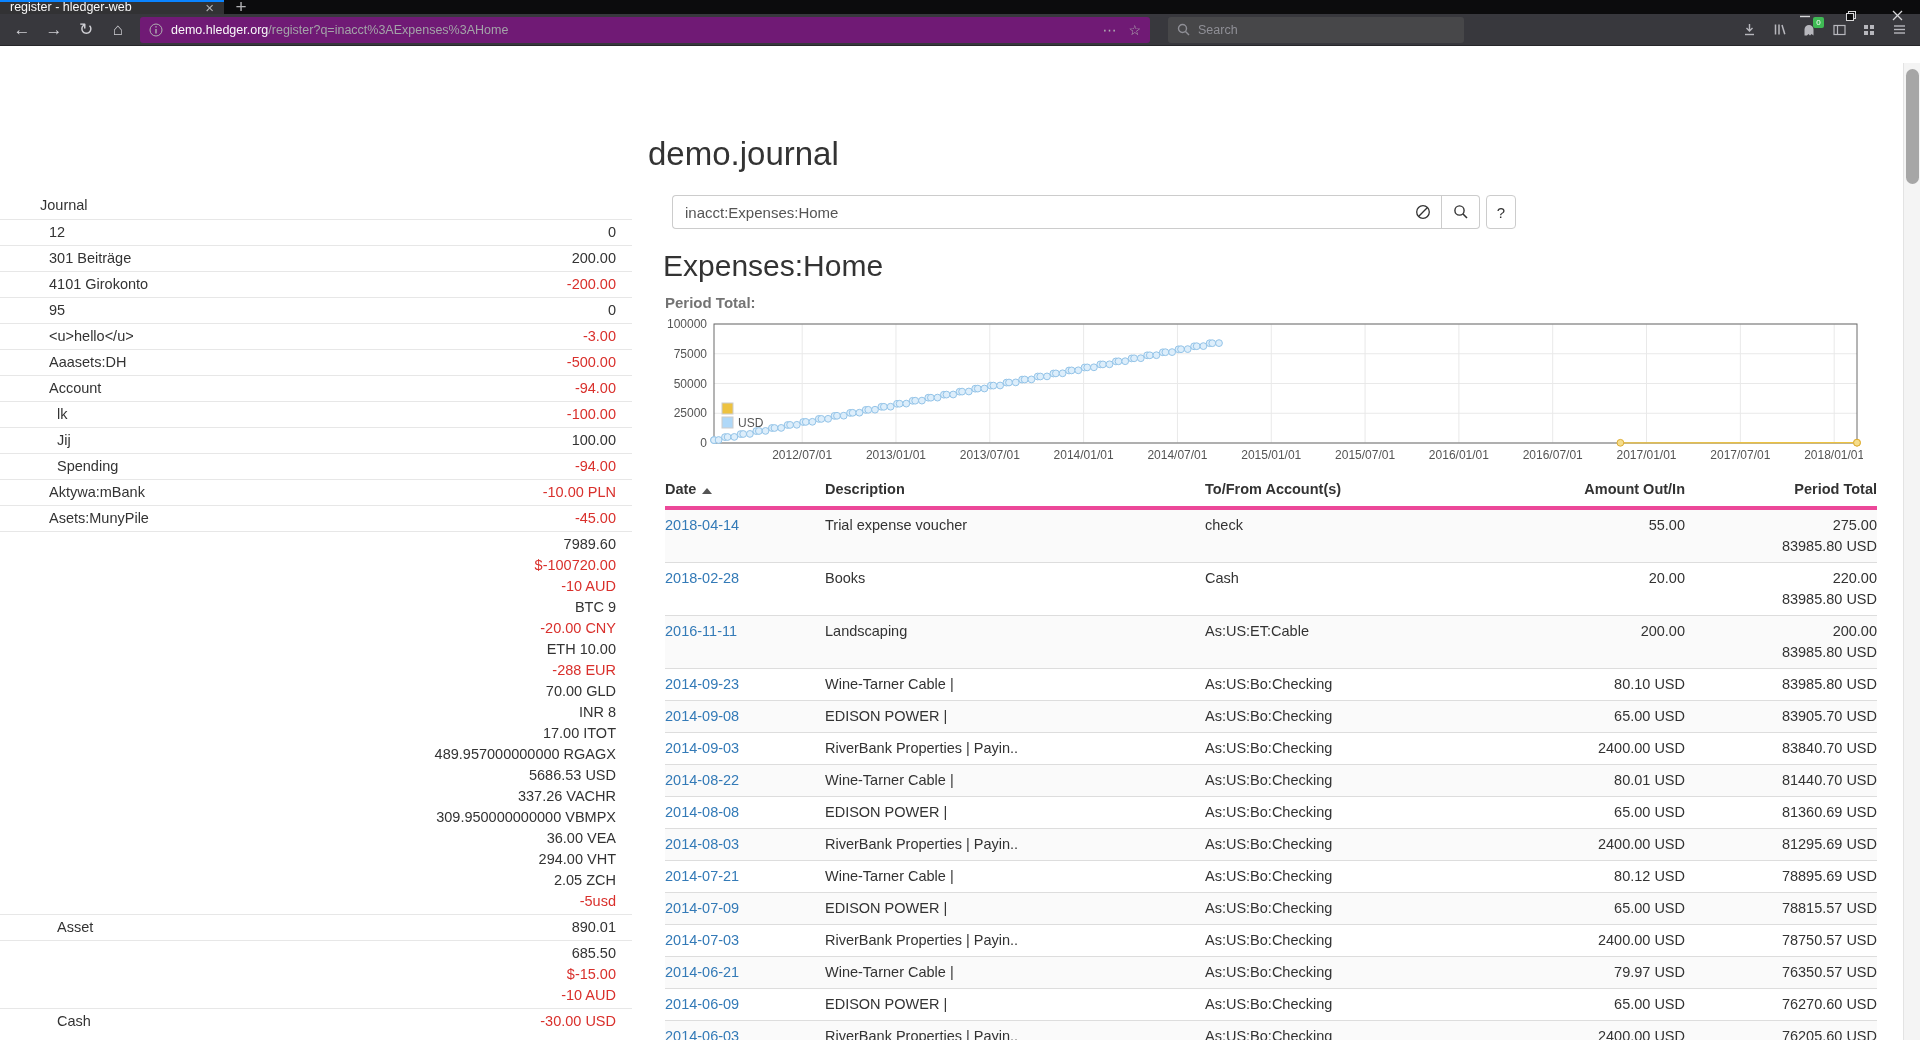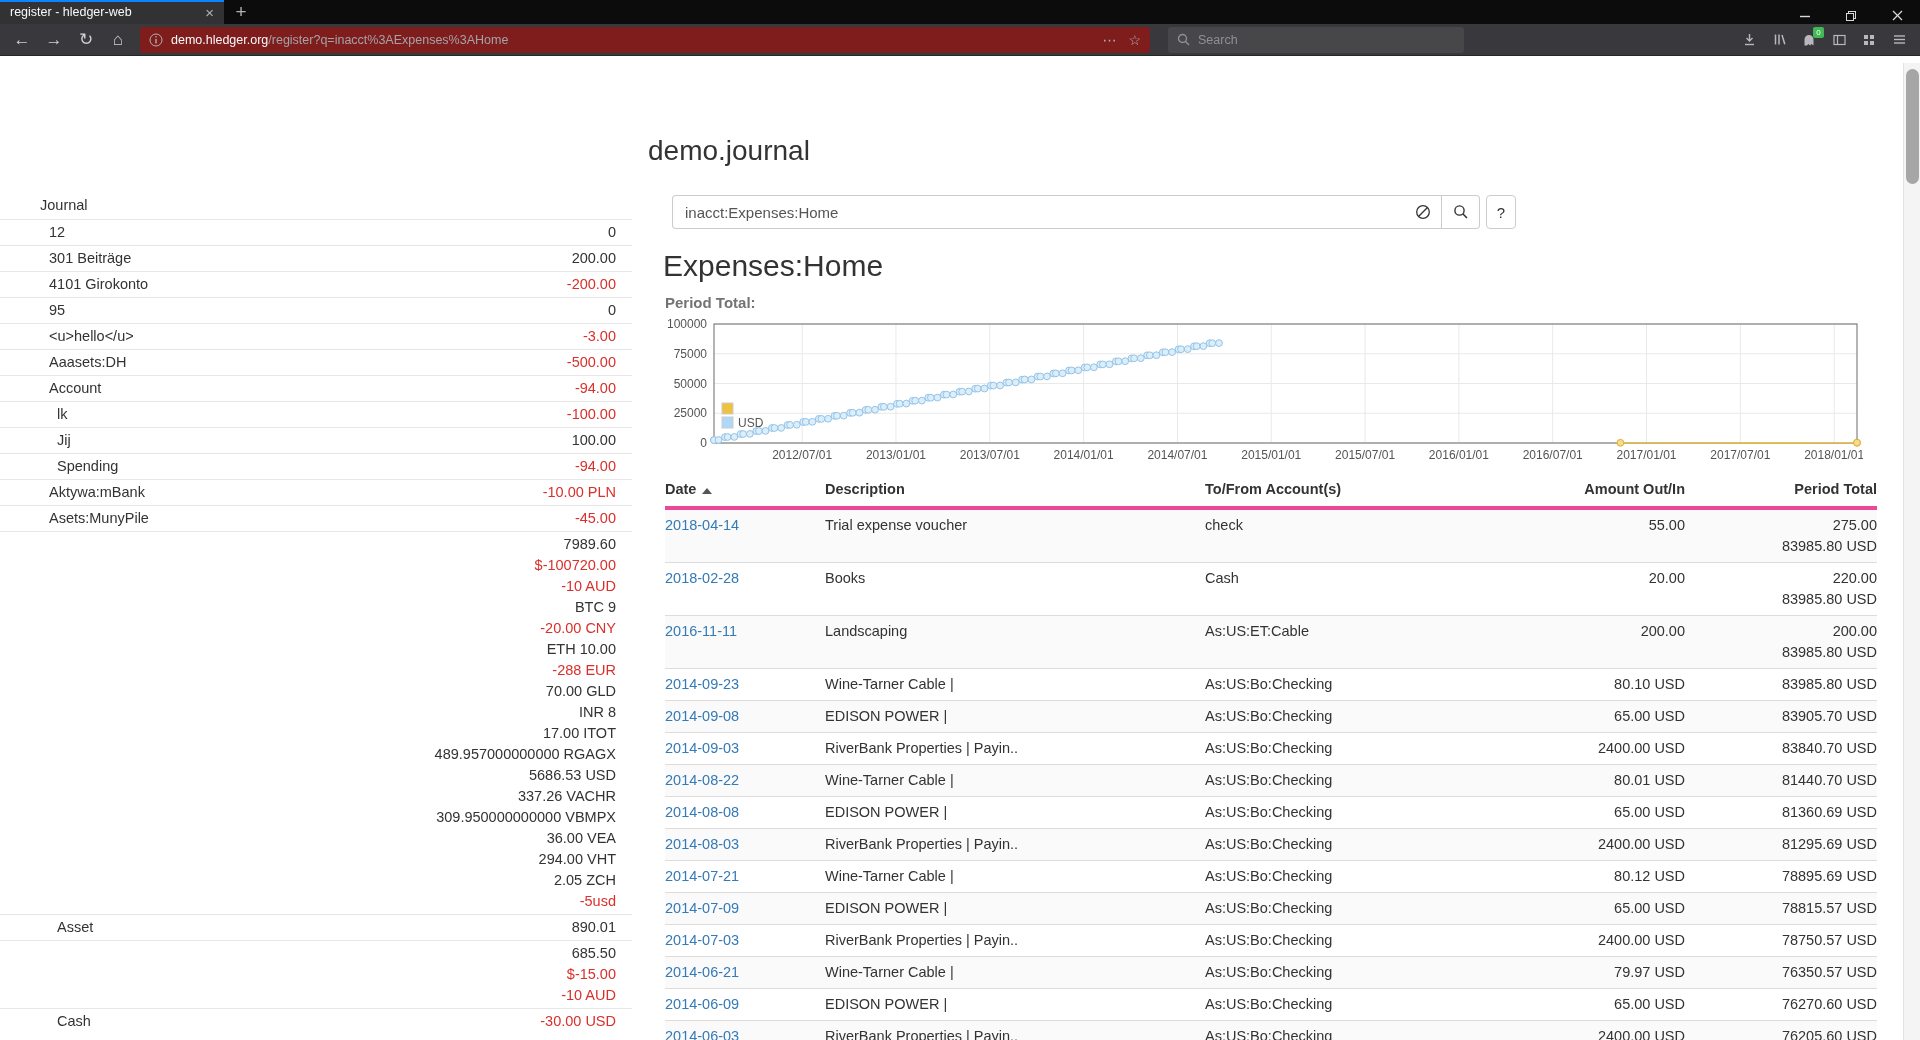--- a/index.html
+++ b/index.html
@@ -1,35 +1,35 @@
 <!DOCTYPE html>
 <html><head>
 <meta charset="utf-8">
 <title>register - hledger-web</title>
 <style>
   * { margin:0; padding:0; box-sizing:border-box; }
   html,body { width:1920px; height:1040px; overflow:hidden; background:#fff;
               font-family:"Liberation Sans", sans-serif; }
 
   
-  .tabbar { height:24px; background:#0c0c0d; display:flex; align-items:stretch; position:relative; }
+  .tabbar { height:14px; background:#0c0c0d; display:flex; align-items:stretch; position:relative; }
   .tab { width:224px; background:#323234; display:flex; align-items:center; padding:0 10px;
          box-shadow:inset 0 2px 0 #0a84ff; }
   .tab-title { color:#f9f9fa; font-size:12.5px; flex:1; white-space:nowrap; overflow:hidden; }
   .tab-close { color:#b1b1b3; font-size:15px; margin-left:8px; cursor:default; }
   .newtab { width:34px; color:#b1b1b3; font-size:19px; display:flex; align-items:center; justify-content:center; }
   .win-controls { position:absolute; right:0; top:0; height:31px; display:flex; }
   .win-btn { width:46px; display:flex; align-items:center; justify-content:center; }
   .win-btn svg { stroke:#d8d8da; }
 
   .navbar { height:32px; background:#38383d; display:flex; align-items:center; padding:0 6px;
             border-bottom:1px solid #26262a; }
   .nav-btn { width:32px; height:28px; display:flex; align-items:center; justify-content:center;
              color:#cfcfd4; font-size:17px; border-radius:2px; }
-  .urlbar { margin-left:6px; width:1010px; height:26px; background:#7f1d1d; border-radius:3px;
+  .urlbar { margin-left:6px; width:1010px; height:26px; background:#701a75; border-radius:3px;
             display:flex; align-items:center; padding:0 9px; }
   .url-text { flex:1; font-size:12.5px; margin-left:8px; white-space:nowrap; overflow:hidden; }
   .url-domain { color:#f9f9fa; }
   .url-path { color:#a3a3a8; }
   .url-action { color:#b1b1b3; margin-left:12px; font-size:14px; }
   .searchbar { margin-left:18px; width:296px; height:26px; background:#474749; border-radius:3px;
                display:flex; align-items:center; padding:0 9px; }
   .search-ph { color:#8f8f96; font-size:12.5px; margin-left:8px; }
   .spacer { flex:1; }
   .ibtn { width:30px; height:28px; display:flex; align-items:center; justify-content:center; position:relative; }
@@ -37,21 +37,21 @@
   .ibtn svg .fil { fill:#b7b7bd; stroke:none; }
   .ext-badge { position:absolute; top:1px; right:0; min-width:11px; height:11px; background:#3fba54;
                color:#fff; font-size:8px; line-height:11px; text-align:center; border-radius:2px; padding:0 1px; }
 
   
   .page { position:absolute; top:63px; left:0; width:1920px; height:977px; background:#fff; overflow:hidden; }
   .sb-track { position:absolute; right:0; top:0; width:17px; height:100%; background:#f4f4f4;
               border-left:1px solid #e3e3e3; }
   .sb-thumb { position:absolute; top:6px; left:2px; width:13px; height:115px; background:#a6a6a6; border-radius:7px; }
 
-  .page-title { position:absolute; left:648px; top:72px; font-size:28px; font-weight:500; color:#333; }
+  .page-title { position:absolute; left:648px; top:72px; font-size:33px; font-weight:500; color:#333; }
 
   
   .sidebar { position:absolute; left:0; top:132px; width:632px; font-size:14.5px; color:#333; }
   .journal-link { display:block; margin:0 0 3px 40px; line-height:21px; color:#333; text-decoration:none; }
   .acct-row { display:flex; border-top:1px solid #e7e7e7; padding:2px 16px 2px 0; }
   .acct-name { flex:1; line-height:21px; color:#333; white-space:nowrap; overflow:hidden; }
   .ind1 { padding-left:49px; } .ind2 { padding-left:57px; }
   .acct-amts { text-align:right; }
   .amt { line-height:21px; white-space:pre; }
   .amt.neg { color:#d9302c; }

